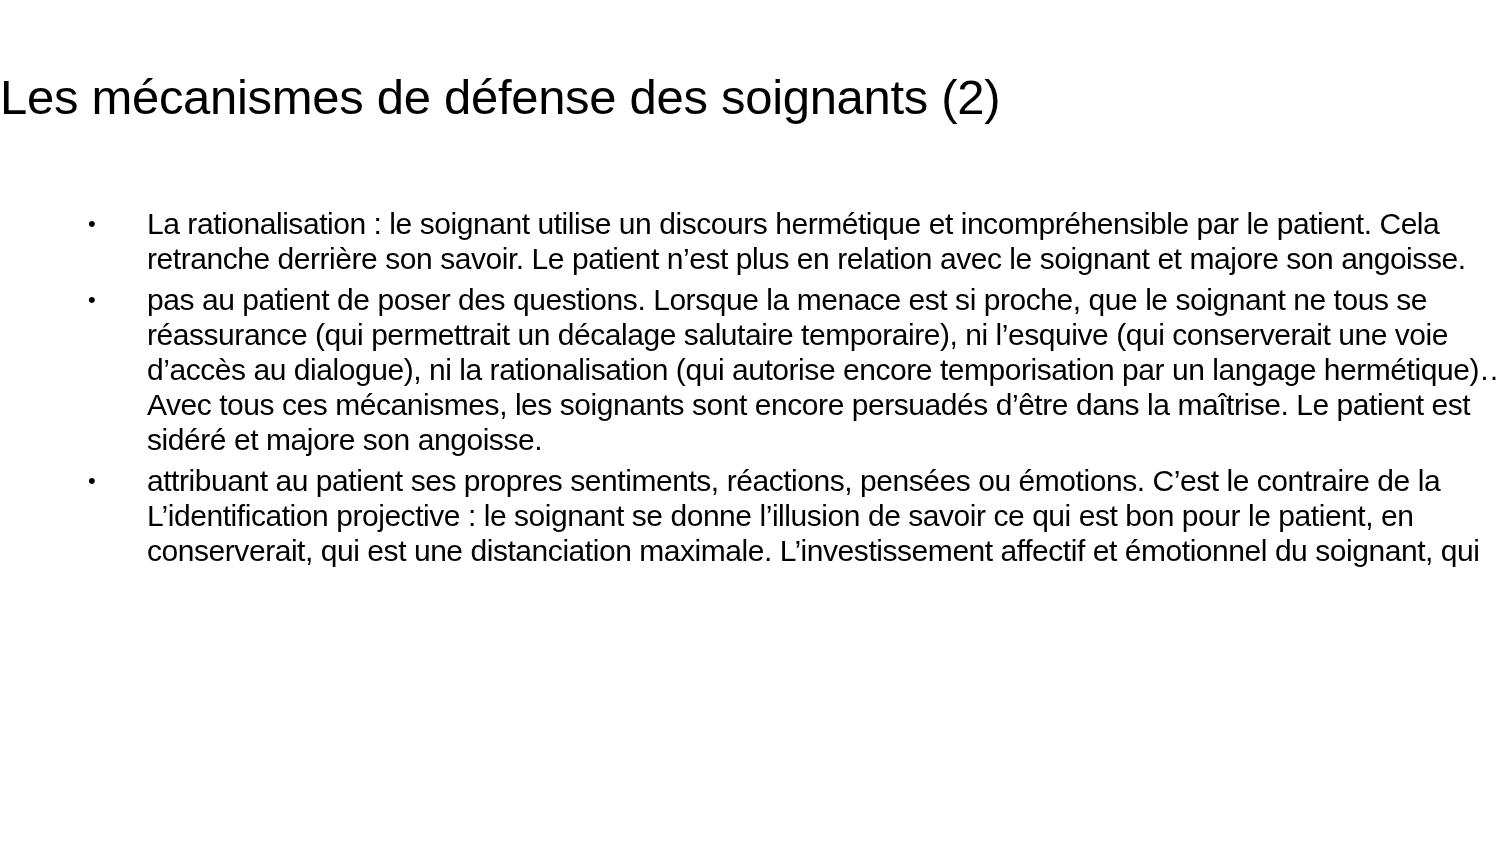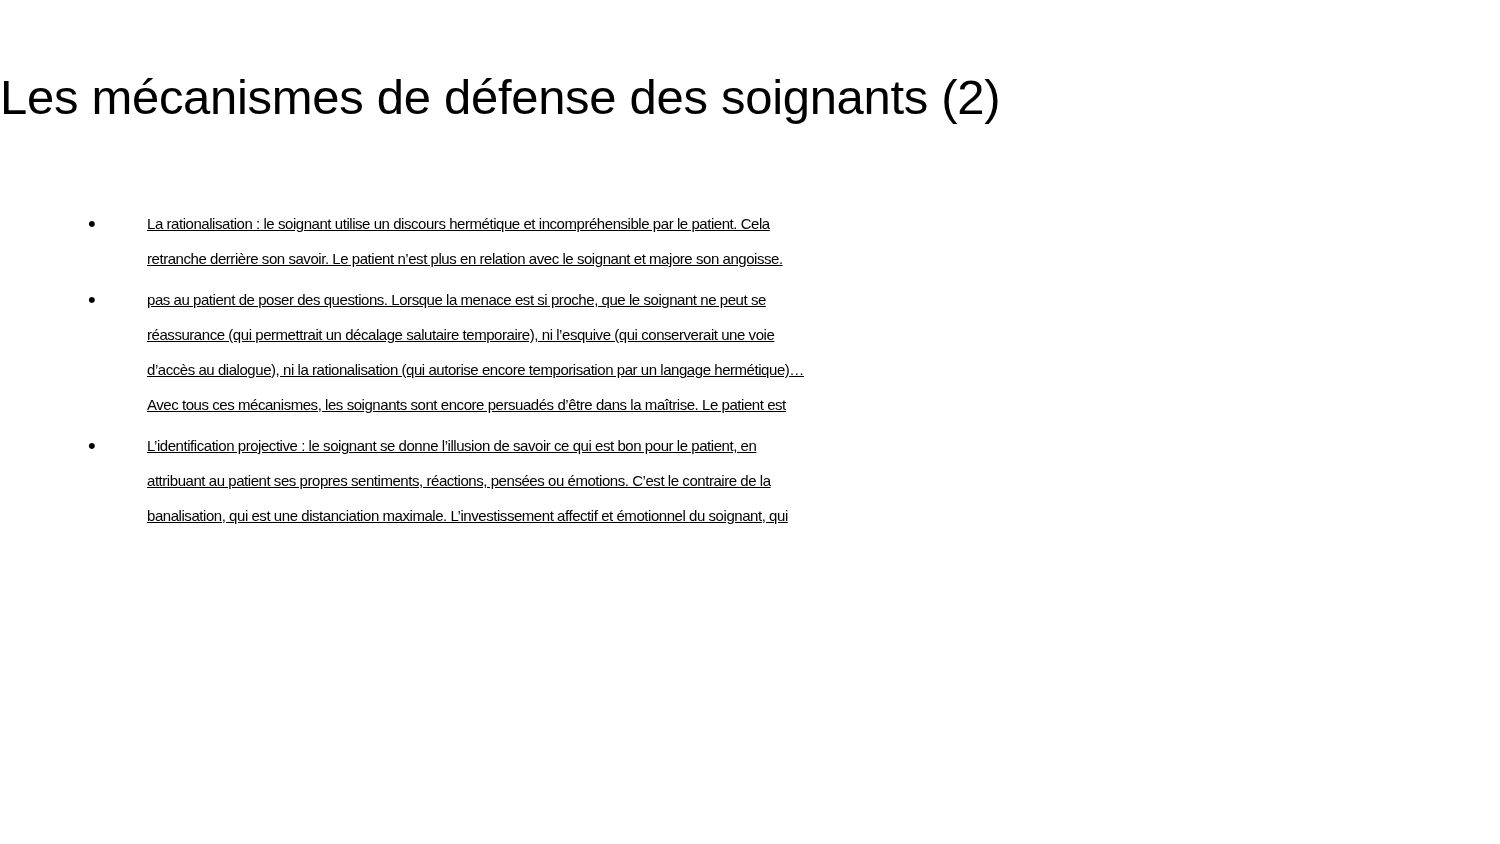--- a/index.html
+++ b/index.html
@@ -52,24 +52,23 @@
     .bullet-mark {
       position: absolute;
       left: 0;
       top: 0;
       font-size: 22px;
       line-height: 35px;
       width: 20px;
     }
     .bullet-text {
       display: block;
-      font-size: 15px;
+      font-size: 30px;
       line-height: 35px;
       letter-spacing: -0.45px;
-      text-decoration: underline;
     }
     .line {
       display: block;
       white-space: nowrap;
     }
   </style>
 </head>
 <body>
 
 <div class="slide">
@@ -80,29 +79,30 @@
       <span class="bullet-mark">•</span>
       <span class="bullet-text">
         <span class="line">La rationalisation : le soignant utilise un discours hermétique et incompréhensible par le patient. Cela</span>
         <span class="line">retranche derrière son savoir. Le patient n’est plus en relation avec le soignant et majore son angoisse.</span>
       </span>
     </li>
 
     <li class="bullet-item">
       <span class="bullet-mark">•</span>
       <span class="bullet-text">
-        <span class="line">pas au patient de poser des questions. Lorsque la menace est si proche, que le soignant ne peut se</span>
+        <span class="line">pas au patient de poser des questions. Lorsque la menace est si proche, que le soignant ne tous se</span>
         <span class="line">réassurance (qui permettrait un décalage salutaire temporaire), ni l’esquive (qui conserverait une voie</span>
         <span class="line">d’accès au dialogue), ni la rationalisation (qui autorise encore temporisation par un langage hermétique)…</span>
         <span class="line">Avec tous ces mécanismes, les soignants sont encore persuadés d’être dans la maîtrise. Le patient est</span>
+        <span class="line">sidéré et majore son angoisse.</span>
       </span>
     </li>
 
     <li class="bullet-item">
       <span class="bullet-mark">•</span>
       <span class="bullet-text">
+        <span class="line">attribuant au patient ses propres sentiments, réactions, pensées ou émotions. C’est le contraire de la</span>
         <span class="line">L’identification projective : le soignant se donne l’illusion de savoir ce qui est bon pour le patient, en</span>
-        <span class="line">attribuant au patient ses propres sentiments, réactions, pensées ou émotions. C’est le contraire de la</span>
-        <span class="line">banalisation, qui est une distanciation maximale. L’investissement affectif et émotionnel du soignant, qui</span>
+        <span class="line">conserverait, qui est une distanciation maximale. L’investissement affectif et émotionnel du soignant, qui</span>
       </span>
     </li>
   </ul>
 </div>
 
 </body></html>

